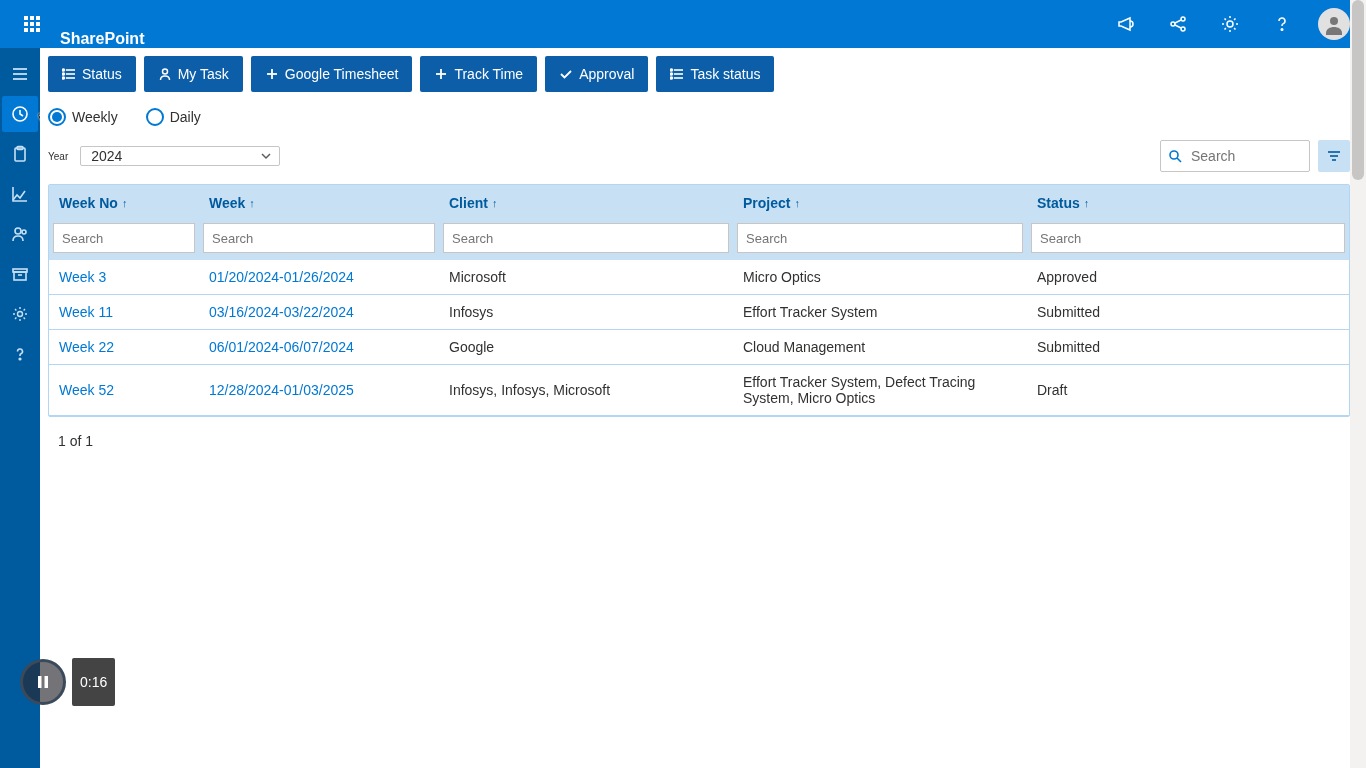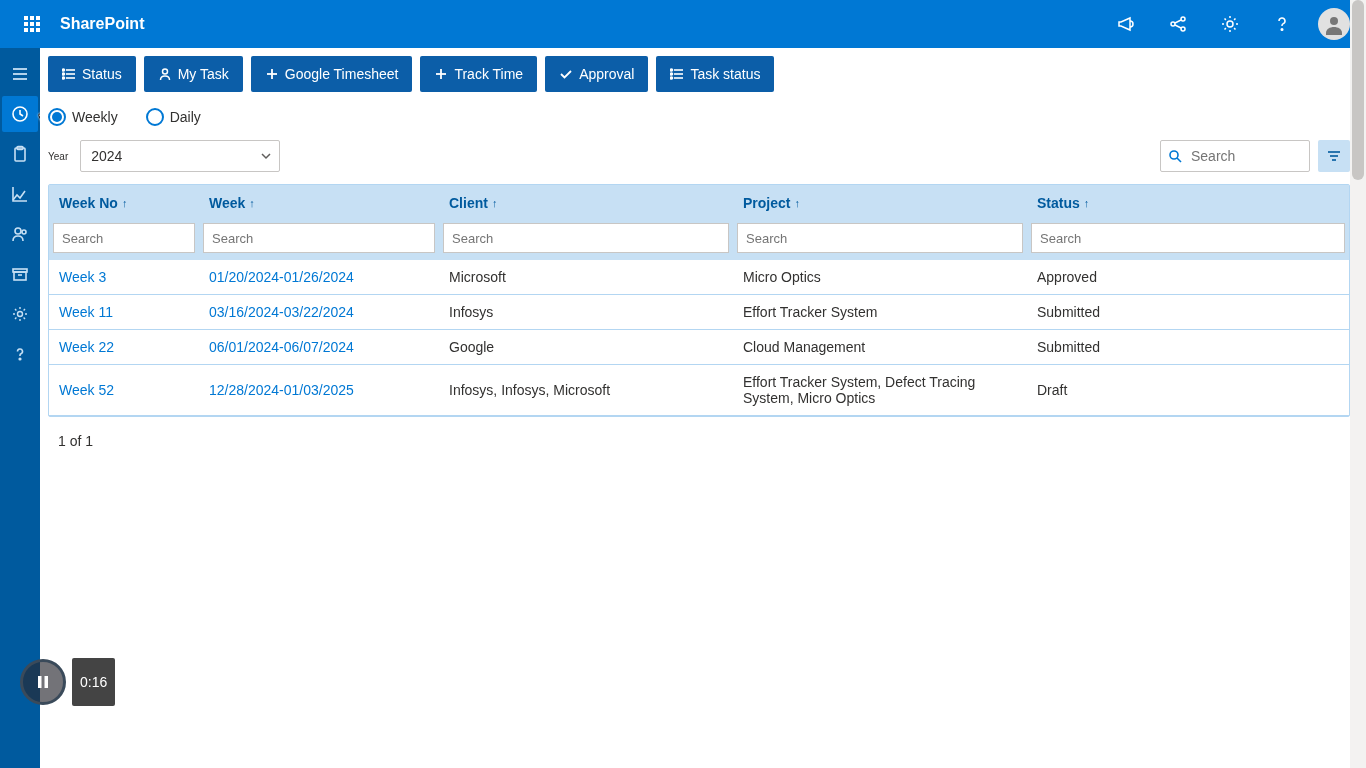--- a/index.html
+++ b/index.html
@@ -1,19 +1,19 @@
 <!DOCTYPE html>
 <html><head>
 <meta charset="utf-8">
 <style>
 * { box-sizing: border-box; margin: 0; padding: 0; font-family: 'Segoe UI', -apple-system, sans-serif; }
 html, body { width: 1366px; height: 768px; overflow: hidden; background: #f5f5f5; }
 
 .topbar {
-  height: 48px; background: #0078d4; display: flex; align-items: center;
+  height: 48px; background: #0078d4; display: flex; align-items: flex-end;
   color: white; padding: 0 8px; position: relative;
 }
 .waffle { width: 48px; height: 48px; display: flex; align-items: center; justify-content: center; cursor: pointer; }
 .waffle-grid { display: grid; grid-template-columns: repeat(3, 4px); gap: 2px; }
 .waffle-grid span { width: 4px; height: 4px; background: white; }
 .brand { font-size: 16px; font-weight: 600; margin-left: 4px; }
 .search-wrap { position: absolute; left: 50%; transform: translateX(-50%); width: 468px; }
 .search { width: 100%; height: 32px; border: none; border-radius: 2px; padding: 0 12px 0 36px; font-size: 14px; background: white; color: #333; }
 .search-wrap .s-icon { position: absolute; left: 10px; top: 50%; transform: translateY(-50%); color: #605e5c; }
 .top-actions { margin-left: auto; display: flex; align-items: center; gap: 4px; }
@@ -32,21 +32,21 @@
 .tb-btn { background: #0c5ea8; color: white; border: none; padding: 0 14px; height: 36px; font-size: 14px; display: inline-flex; align-items: center; gap: 6px; cursor: pointer; border-radius: 2px; }
 .tb-btn .ico { display: inline-flex; }
 
 .radios { display: flex; gap: 28px; margin-top: 16px; align-items: center; }
 .radio { display: inline-flex; align-items: center; gap: 6px; font-size: 14px; color: #323130; cursor: pointer; }
 .radio-circ { width: 18px; height: 18px; border: 2px solid #0078d4; border-radius: 50%; display: inline-flex; align-items: center; justify-content: center; }
 .radio-circ.on::after { content: ''; width: 10px; height: 10px; background: #0078d4; border-radius: 50%; }
 
 .yearrow { display: flex; align-items: center; gap: 12px; margin-top: 14px; }
 .yearrow label { font-size: 10px; color: #323130; }
-.year-select { width: 200px; height: 32px; border: 1px solid #c8c6c4; border-radius: 2px; padding: 0 28px 0 10px; font-size: 14px; color: #323130; background: white; appearance: none; position: relative; display: inline-flex; align-items: center; }
+.year-select { width: 200px; height: 20px; border: 1px solid #c8c6c4; border-radius: 2px; padding: 0 28px 0 10px; font-size: 14px; color: #323130; background: white; appearance: none; position: relative; display: inline-flex; align-items: center; }
 .year-select-wrap { position: relative; display: inline-block; }
 .year-select-wrap .chev { position: absolute; right: 8px; top: 50%; transform: translateY(-50%); color: #605e5c; pointer-events: none; }
 
 .right-tools { margin-left: auto; display: flex; gap: 8px; align-items: center; }
 .table-search-wrap { position: relative; }
 .table-search { width: 150px; height: 32px; border: 1px solid #c8c6c4; border-radius: 2px; padding: 0 8px 0 30px; font-size: 14px; }
 .table-search-wrap .s2 { position: absolute; left: 8px; top: 50%; transform: translateY(-50%); color: #0078d4; }
 .filter-btn { width: 32px; height: 32px; background: #c7e0f4; border: none; display: flex; align-items: center; justify-content: center; cursor: pointer; border-radius: 2px; color: #005a9e; }
 
 .grid { margin-top: 12px; border: 1px solid #b3d6f2; border-radius: 2px; }

